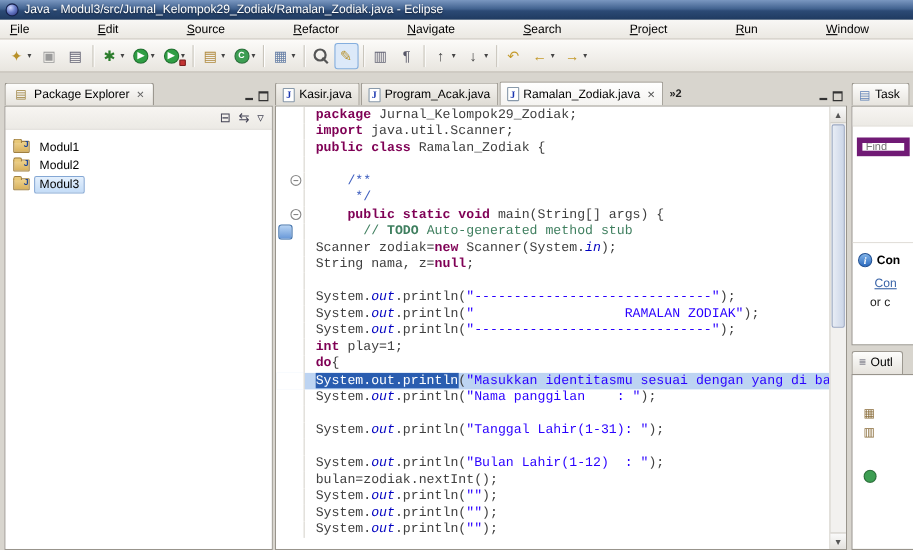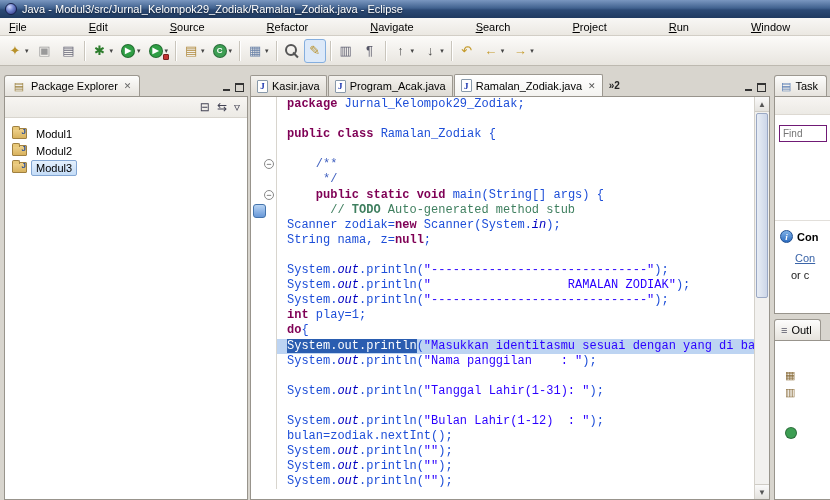--- a/index.html
+++ b/index.html
@@ -82,34 +82,34 @@
     background:#fff;color:#444;font-size:9px;line-height:8px;text-align:center;}
   .gmarker{position:absolute;left:2px;top:1px;width:13px;height:14px;border-radius:3px;
     background:linear-gradient(#b8d4f4,#6898d8);border:1px solid #4474ac;}
   .tk-kw{color:var(--kw);font-weight:bold;}
   .tk-str{color:var(--str);}
   .tk-com{color:var(--com);}
   .tk-todo{color:var(--com);font-weight:bold;}
   .tk-jd{color:var(--jdoc);}
   .tk-jdt{color:var(--jdoc);font-weight:bold;}
   .tk-fld{color:var(--fld);font-style:italic;}
-  .tk-pl{color:#1d4ed8;}
+  .tk-pl{color:#404040;}
   .tk-sel{background:var(--sel-bg);color:#fff;}
   .vscroll{flex:0 0 15px;background:#f2f1ef;border-left:1px solid #d4d1ca;position:relative;}
   .vs-arrow{height:15px;text-align:center;font-size:8px;color:#555;line-height:15px;
     background:linear-gradient(#fafafa,#e4e2de);border-bottom:1px solid #cfccc5;}
   .vs-arrow.bottom{position:absolute;bottom:0;left:0;right:0;border-top:1px solid #cfccc5;border-bottom:none;}
   .vs-thumb{position:absolute;left:1px;right:1px;top:16px;height:185px;border-radius:2px;
     background:linear-gradient(90deg,#e8edf5,#ccd6e8);border:1px solid #9aa8c4;}
 
   
   .task-view{left:774px;top:8px;width:80px;height:240px;}
   .outline-view{left:774px;top:252px;width:80px;bottom:0;}
   .strip-toolbar{height:18px;flex:0 0 18px;background:linear-gradient(#f7f5f2,#eceae5);border-bottom:1px solid #ddd9d2;}
-  .find-input{display:block;margin:10px 4px 0 4px;width:48px;height:17px;border:1px solid #701a75;background:#fff;
+  .find-input{display:block;margin:10px 4px 0 4px;width:48px;height:17px;border:5px solid #701a75;background:#fff;
     font-size:10px;color:#555;padding:1px 3px;font-family:"Liberation Sans",sans-serif;}
   .promo{margin-top:78px;border-top:1px solid #e2dfda;padding:9px 3px 0 5px;}
   .promo-head{display:flex;gap:4px;align-items:center;font-weight:bold;}
   .info-icon{width:13px;height:13px;flex:0 0 13px;border-radius:50%;color:#fff;
     background:linear-gradient(#7fb2e8,#2d6cc0);border:1px solid #1f4f92;
     font:italic bold 9px "Liberation Serif",serif;display:flex;align-items:center;justify-content:center;}
   .promo-link{color:#3a64a8;text-decoration:underline;display:inline-block;margin:9px 0 2px 15px;}
   .promo-more{margin-left:11px;color:#222;display:block;margin-top:3px;}
   .task-icon,.outline-icon{font-size:11px;color:#5b7fb5;}
   .outline-icon{color:#556;}
@@ -282,20 +282,21 @@
       </span>
     </div>
     <div class="editor-body">
       <div class="code-scroll">
           <div class="code-line">
             <span class="gutter"></span>
             <span class="code-text"><span class="tk-kw">package</span><span class="tk-pl"> Jurnal_Kelompok29_Zodiak;</span></span>
           </div>
           <div class="code-line">
             <span class="gutter"></span>
+            <span class="code-text"><span class="tk-kw">import</span><span class="tk-pl"> java.util.Scanner;</span></span>
           </div>
           <div class="code-line">
             <span class="gutter"></span>
             <span class="code-text"><span class="tk-kw">public</span><span class="tk-pl"> </span><span class="tk-kw">class</span><span class="tk-pl"> Ramalan_Zodiak {</span></span>
           </div>
           <div class="code-line">
             <span class="gutter"></span>
             <span class="code-text"></span>
           </div>
           <div class="code-line">

